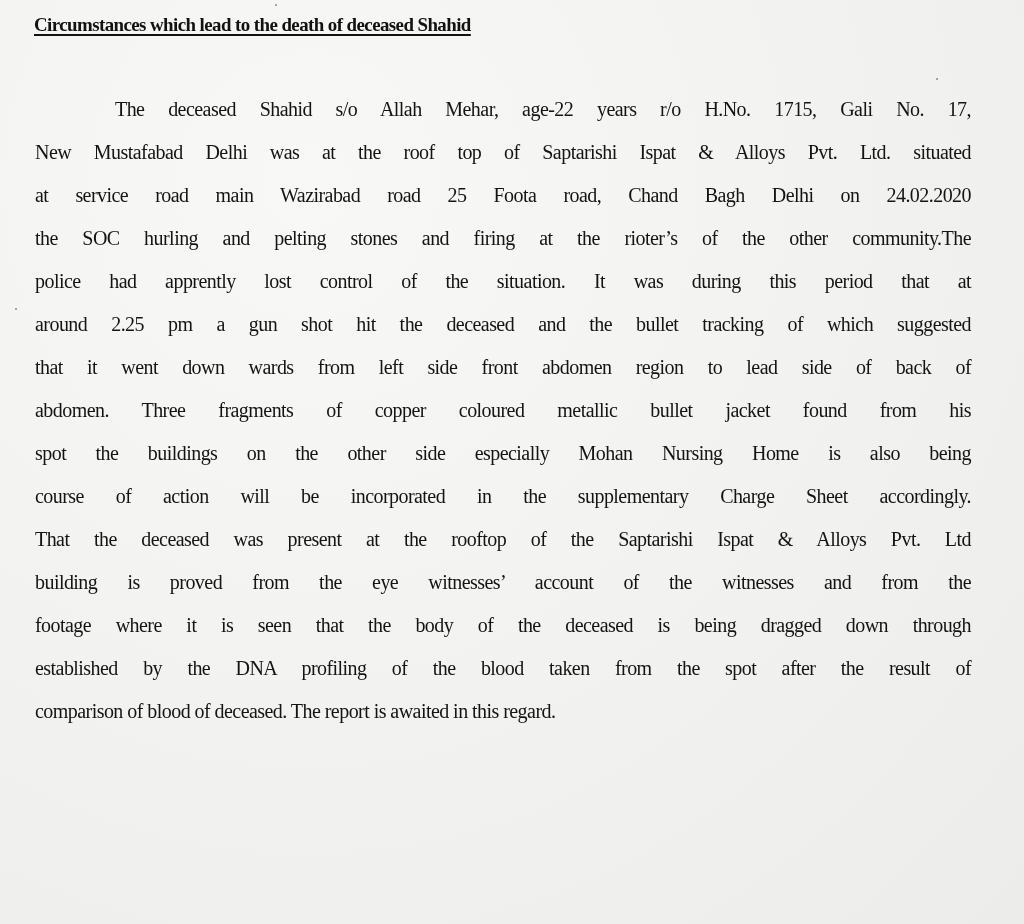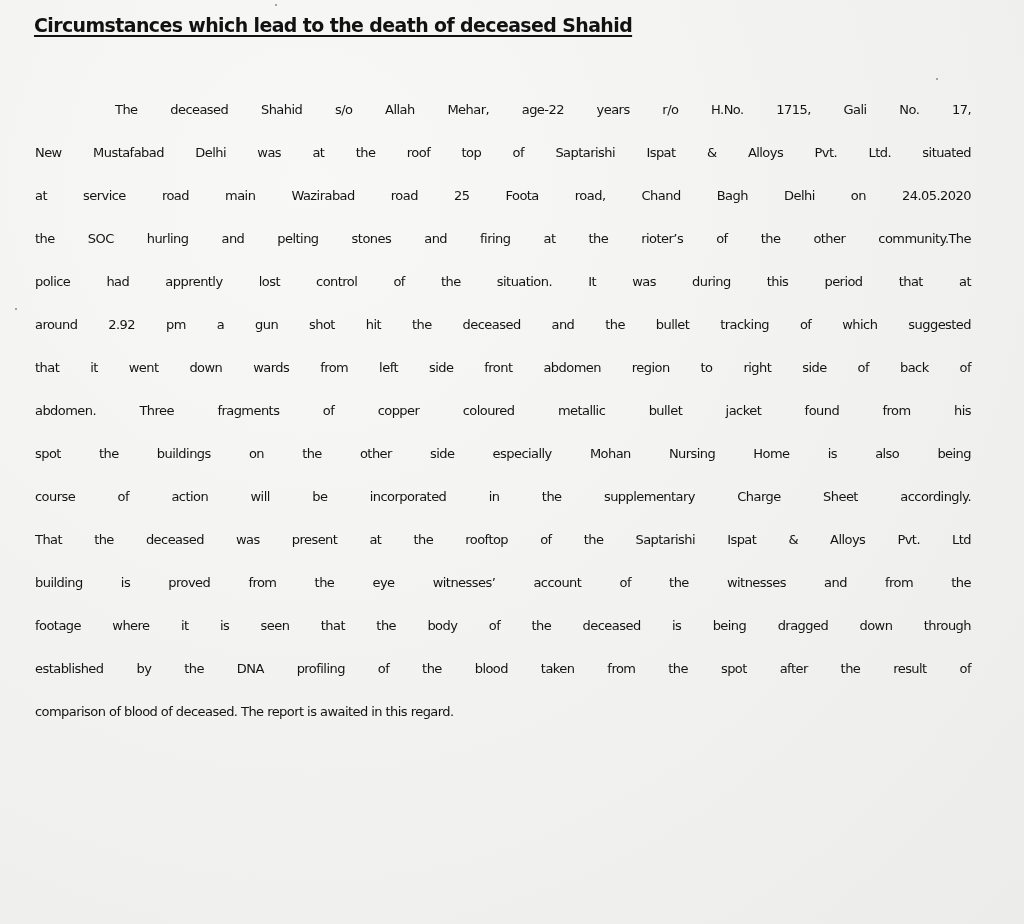--- a/index.html
+++ b/index.html
@@ -13,20 +13,21 @@
       background: #f4f4f3;
       background-image: radial-gradient(ellipse at 30% 20%, #f8f8f7 0%, #f1f1f0 60%, #ececeb 100%);
       color: #111;
       font-family: "DejaVu Sans", "Liberation Sans", sans-serif;
     }
     .page {
       position: relative;
       width: 1024px;
       height: 924px;
       box-sizing: border-box;
+      font-family: Liberation Serif, serif;
     }
     .title {
       position: absolute;
       left: 34px;
       top: 14px;
       margin: 0;
       font-size: 19.5px;
       font-weight: bold;
       letter-spacing: -0.6px;
       text-decoration: underline;
@@ -39,21 +40,21 @@
     .body-text {
       position: absolute;
       left: 35px;
       top: 88px;
       width: 936px;
     }
     .line {
       display: block;
       height: 43px;
       line-height: 43px;
-      font-size: 13px;
+      font-size: 20px;
       letter-spacing: -0.55px;
       white-space: nowrap;
       text-align: justify;
       text-align-last: justify;
       color: #141414;
     }
     .line.first {
       padding-left: 80px;
     }
     .line.last {
@@ -69,25 +70,25 @@
   </style>
 </head>
 <body>
 
 <div class="page">
   <h1 class="title">Circumstances which lead to the death of deceased Shahid</h1>
 
   <div class="body-text">
     <span class="line first">The deceased Shahid s/o Allah Mehar, age-22 years r/o H.No. 1715, Gali No. 17,</span>
     <span class="line">New Mustafabad Delhi was at the roof top of Saptarishi Ispat &amp; Alloys Pvt. Ltd. situated</span>
-    <span class="line">at service road main Wazirabad road 25 Foota road, Chand Bagh Delhi on 24.05.2020</span>
+    <span class="line">at service road main Wazirabad road 25 Foota road, Chand Bagh Delhi on 24.02.2020</span>
     <span class="line">the SOC hurling and pelting stones and firing at the rioter’s of the other community.The</span>
     <span class="line">police had apprently lost control of the situation. It was during this period that at</span>
-    <span class="line">around 2.92 pm a gun shot hit the deceased and the bullet tracking of which suggested</span>
-    <span class="line">that it went down wards from left side front abdomen region to right side of back of</span>
+    <span class="line">around 2.25 pm a gun shot hit the deceased and the bullet tracking of which suggested</span>
+    <span class="line">that it went down wards from left side front abdomen region to lead side of back of</span>
     <span class="line">abdomen.  Three fragments of copper coloured metallic bullet jacket found from his</span>
     <span class="line">spot the buildings on the other side especially Mohan Nursing Home is also being</span>
     <span class="line">course of action will be incorporated in the supplementary Charge Sheet accordingly.</span>
     <span class="line">That the deceased was present at the rooftop of the Saptarishi Ispat &amp; Alloys Pvt. Ltd</span>
     <span class="line">building is proved from the eye witnesses’ account of the witnesses and from the</span>
     <span class="line">footage where it is seen that the body of the deceased is being dragged down through</span>
     <span class="line">established by the DNA profiling of the blood taken from the spot after the result of</span>
     <span class="line last">comparison of blood of deceased. The report is awaited in this regard.</span>
   </div>
 

